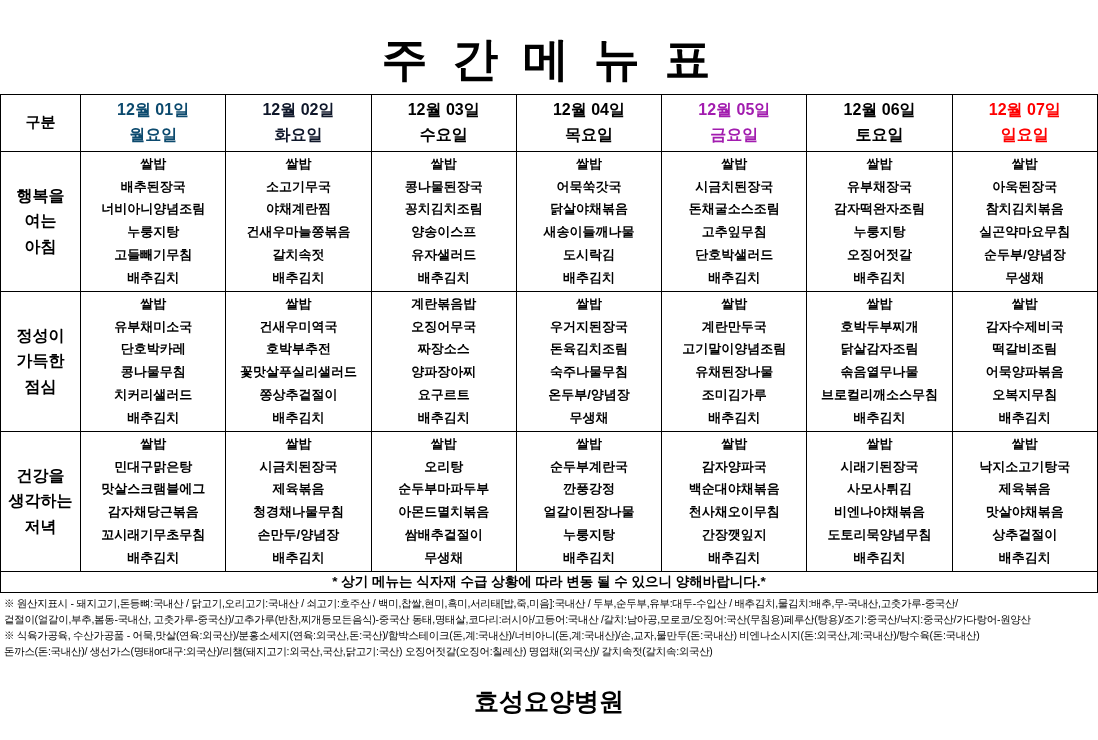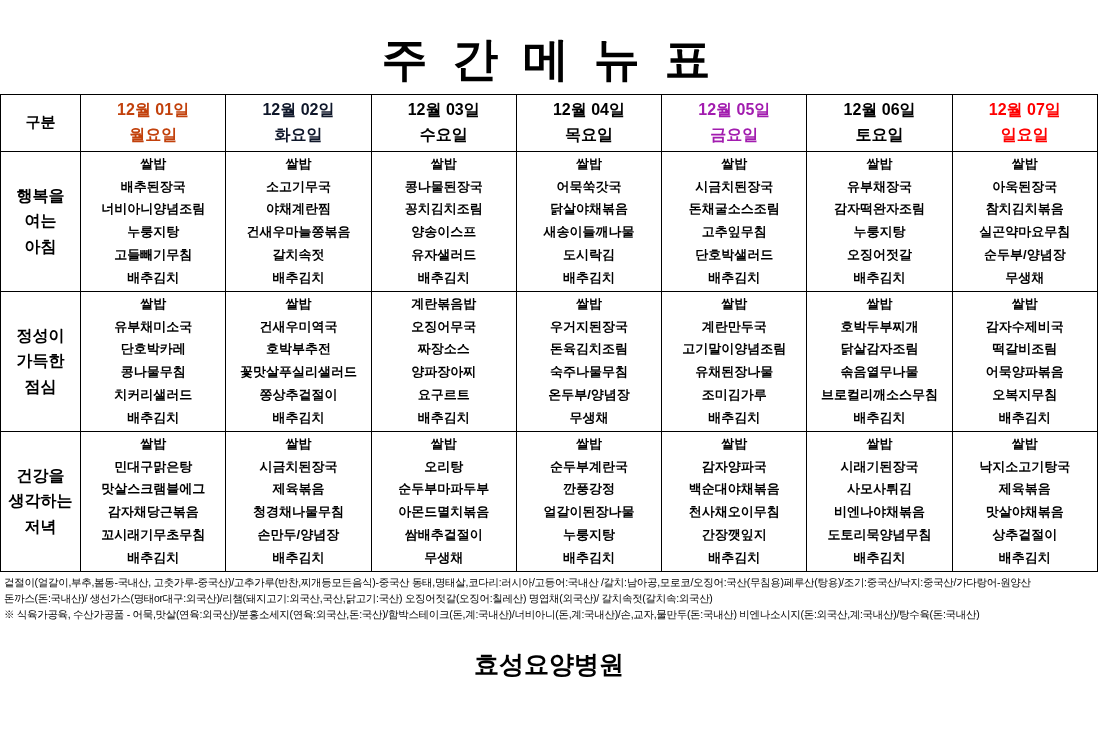--- a/index.html
+++ b/index.html
@@ -108,21 +108,21 @@
         <col>
         <col>
         <col>
         <col>
         <col>
         <col>
     </colgroup>
     <thead>
         <tr>
           <th class="corner-cell">구분</th>
-          <th class="day-header" style="color: #c2410c;">
+          <th class="day-header" style="color: #0c4a6e;">
             <div>12월 01일</div>
             <div>월요일</div>
           </th>
           <th class="day-header" style="color: #0f172a;">
             <div>12월 02일</div>
             <div>화요일</div>
           </th>
           <th class="day-header" style="color: rgb(0, 0, 0);">
             <div>12월 03일</div>
             <div>수요일</div>
@@ -328,24 +328,28 @@
           </td>
           <td class="menu-cell">
             <div class="menu-item">쌀밥</div>
             <div class="menu-item">낙지소고기탕국</div>
             <div class="menu-item">제육볶음</div>
             <div class="menu-item">맛살야채볶음</div>
             <div class="menu-item">상추겉절이</div>
             <div class="menu-item">배추김치</div>
           </td>
         </tr>
+        <tr>
+          <td class="notice-cell" colspan="8">* 상기 메뉴는 식자재 수급 상황에 따라 변동 될 수 있으니 양해바랍니다.*</td>
+        </tr>
       </tbody>
   </table>
 
   <div class="origin-notes">
+    <p>※ 원산지표시 - 돼지고기,돈등뼈:국내산 / 닭고기,오리고기:국내산 / 쇠고기:호주산 / 백미,찹쌀,현미,흑미,서리태[밥,죽,미음]:국내산 / 두부,순두부,유부:대두-수입산 / 배추김치,물김치:배추,무-국내산,고춧가루-중국산/</p>
     <p>겉절이(얼갈이,부추,봄동-국내산, 고춧가루-중국산)/고추가루(반찬,찌개등모든음식)-중국산 동태,명태살,코다리:러시아/고등어:국내산 /갈치:남아공,모로코/오징어:국산(무침용)페루산(탕용)/조기:중국산/낙지:중국산/가다랑어-원양산</p>
+    <p>※ 식육가공육, 수산가공품 - 어묵,맛살(연육:외국산)/분홍소세지(연육:외국산,돈:국산)/함박스테이크(돈,계:국내산)/너비아니(돈,계:국내산)/손,교자,물만두(돈:국내산) 비엔나소시지(돈:외국산,계:국내산)/탕수육(돈:국내산)</p>
     <p>돈까스(돈:국내산)/ 생선가스(명태or대구:외국산)/리챔(돼지고기:외국산,국산,닭고기:국산)  오징어젓갈(오징어:칠레산) 명엽채(외국산)/ 갈치속젓(갈치속:외국산)</p>
-    <p>※ 식육가공육, 수산가공품 - 어묵,맛살(연육:외국산)/분홍소세지(연육:외국산,돈:국산)/함박스테이크(돈,계:국내산)/너비아니(돈,계:국내산)/손,교자,물만두(돈:국내산) 비엔나소시지(돈:외국산,계:국내산)/탕수육(돈:국내산)</p>
   </div>
 
   <div class="footer">효성요양병원</div>
 
 </div>
 
 </body></html>

